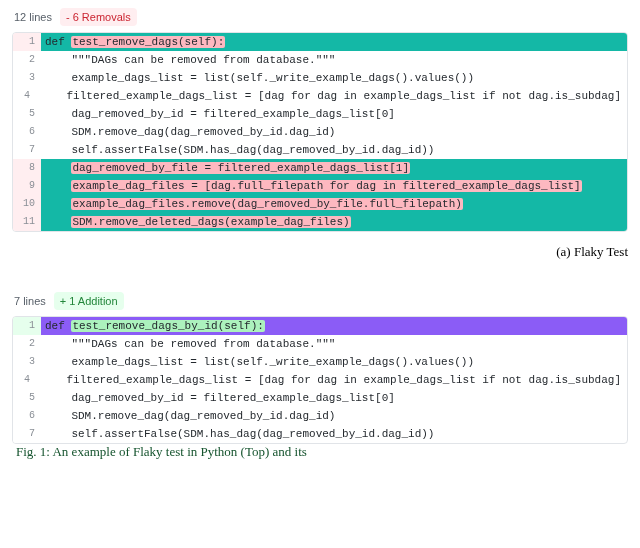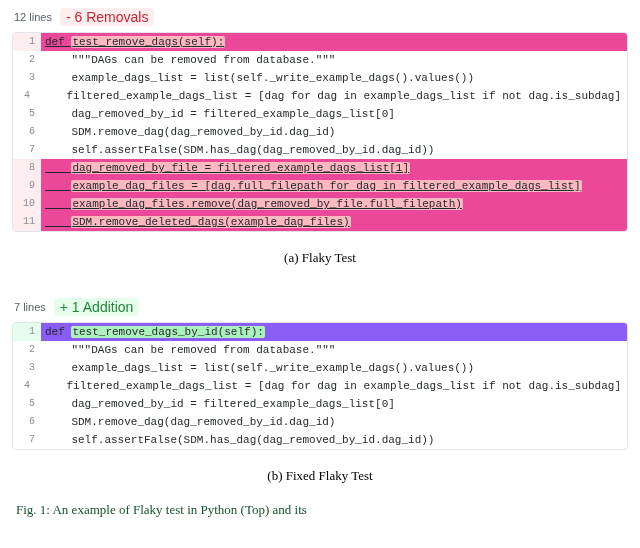--- a/index.html
+++ b/index.html
@@ -1,31 +1,31 @@
 <!DOCTYPE html>
 <html><head>
 <meta charset="utf-8">
 <style>
   html,body{margin:0;padding:0;background:#fff;font-family:"Helvetica Neue",Arial,sans-serif;color:#24292e;}
   .page{width:640px;box-sizing:border-box;padding:6px 12px 0;}
   .meta{font-size:11px;color:#586069;display:flex;align-items:center;gap:8px;padding:2px 2px 6px;}
-  .badge{display:inline-block;border-radius:4px;padding:2px 6px;font-size:14px;line-height:14px;}
+  .badge{display:inline-block;border-radius:4px;padding:2px 6px;font-size:11px;line-height:14px;}
   .badge-del{background:#ffeef0;color:#cb2431;}
   .badge-add{background:#e6ffed;color:#22863a;}
   .code-block{border:1px solid #e1e4e8;border-radius:4px;overflow:hidden;font-family:Consolas,"Courier New",monospace;font-size:11px;}
   .code-row{display:flex;align-items:stretch;min-height:16px;}
   .gutter{width:22px;text-align:right;padding:1px 6px 1px 0;color:#8a8f96;user-select:none;font-size:10px;line-height:16px;background:#fff;}
   .line{flex:1;padding:1px 6px 1px 4px;white-space:pre;line-height:16px;color:#24292e;}
   .row-del .gutter{background:#ffeef0;}
-  .row-del .line{background:#ec4899;text-decoration:underline;}
+  .row-del .line{background:#14b8a6;}
   .row-add .gutter{background:#e6ffed;}
   .row-add .line{background:#8b5cf6;}
   .hl-del{background:#fdb8c0;border-radius:2px;padding:0 1px;}
   .hl-add{background:#acf2bd;border-radius:2px;padding:0 1px;}
-  .caption{font-family:"Times New Roman",serif;font-size:13px;text-align:center;margin:18px 0 18px;color:#000;}
+  .caption{font-family:"Times New Roman",serif;font-size:13px;text-align:right;margin:12px 0 18px;color:#000;}
   .figcap{font-family:"Times New Roman",serif;font-size:13px;color:#14532d;padding:0 4px;}
   .spacer{height:12px;}
 </style>
 </head>
 <body>
 <div class="page">
 
 <div class="meta">
   <span>12 lines</span>
   <span class="badge badge-del">- 6 Removals</span>
@@ -107,17 +107,16 @@
       </div>
       <div class="code-row">
         <div class="gutter">6</div>
         <div class="line">    SDM.remove_dag(dag_removed_by_id.dag_id)</div>
       </div>
       <div class="code-row">
         <div class="gutter">7</div>
         <div class="line">    self.assertFalse(SDM.has_dag(dag_removed_by_id.dag_id))</div>
       </div>
     </div>
-<div class="caption">(b) Fixed Flaky Test</div>
 
 <div class="figcap">Fig. 1:  An example of Flaky test in Python (Top) and its</div>
 
 </div>
 
 </body></html>

